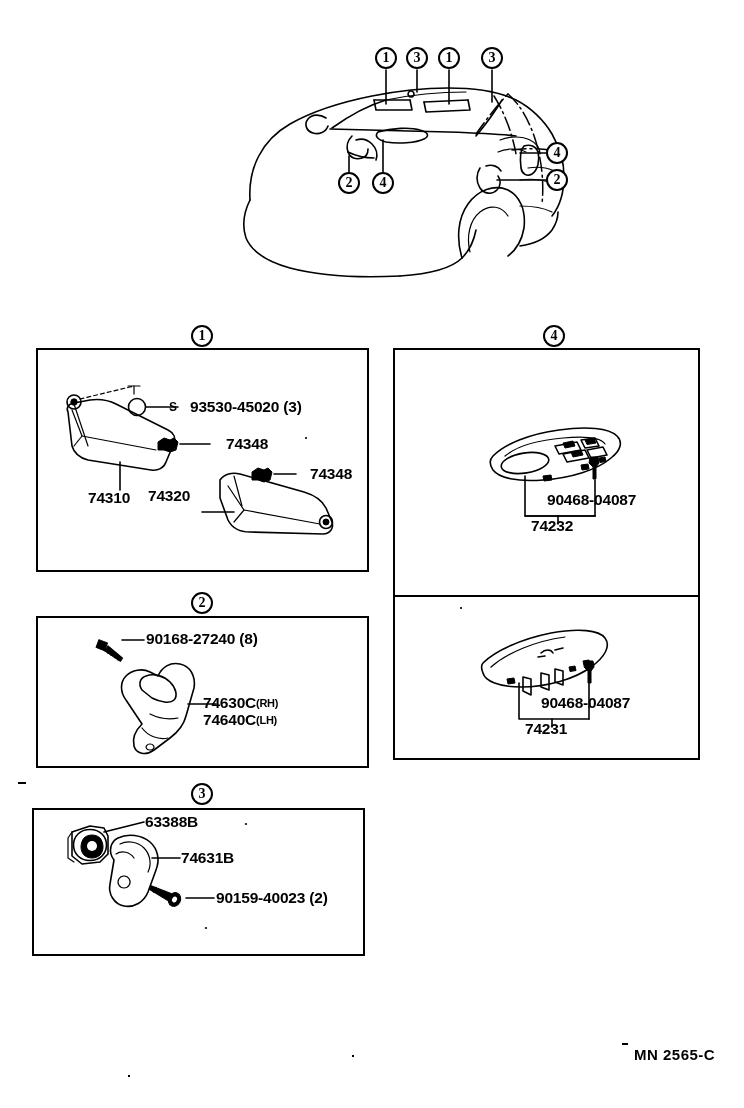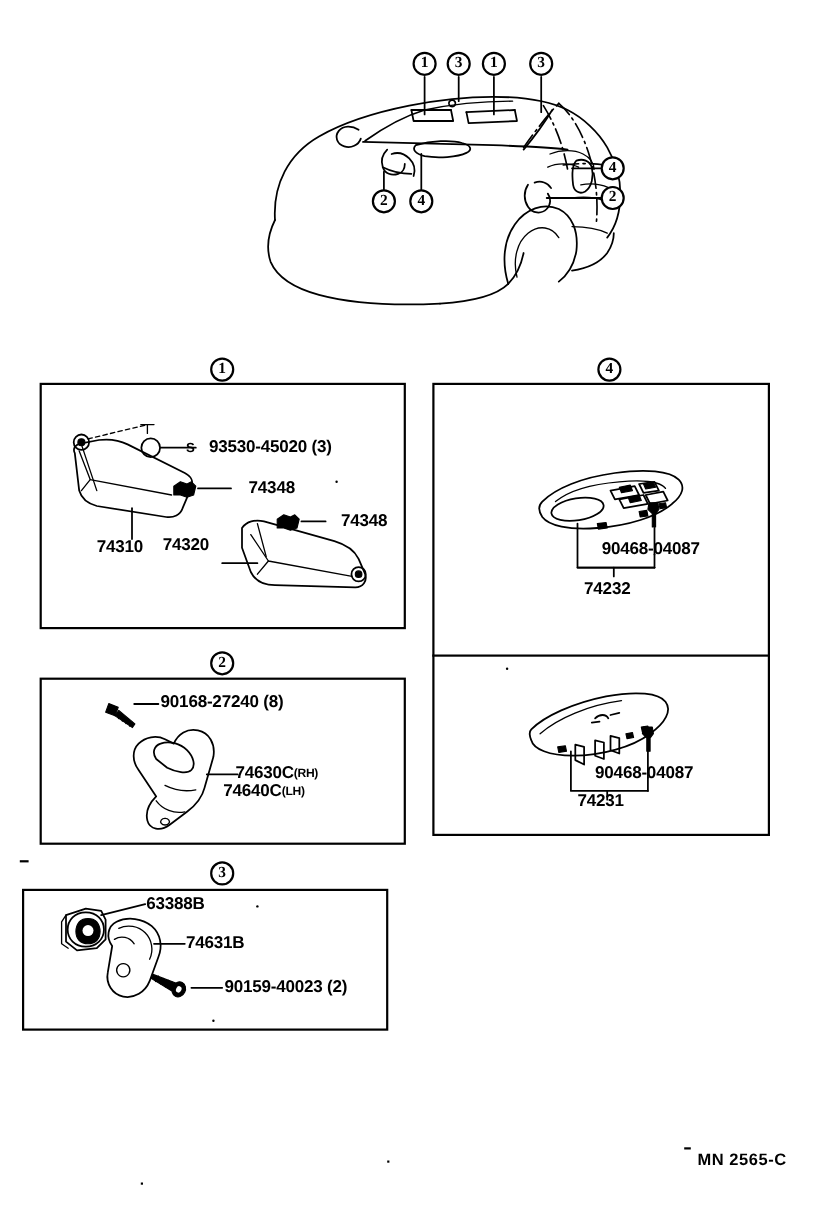--- a/index.html
+++ b/index.html
@@ -311,31 +311,31 @@
 
       <path class="ink-thin" d="M112 126 a 4 3 0 1 0 0.1 0"></path>
 
       <line class="ink" x1="150" y1="86" x2="178" y2="86"></line>
     </svg>
 
     <span class="plabel" style="left:108px;top:12px;">
       <span>90168-27240</span>
       <span>(8)</span>
     </span>
-    <span class="plabel" style="left:176px;top:76px;">
+    <span class="plabel" style="left:165px;top:76px;">
       <span>74630C</span><span class="sfx">(RH)</span>
     </span>
     <span class="plabel" style="left:165px;top:93px;">
       <span>74640C</span><span class="sfx">(LH)</span>
     </span>
   </div>
 
   <div class="marker" style="left:191px;top:783px;">3</div>
 
-  <div class="panel" style="left:20px;top:808px;width:333px;height:129px;">
+  <div class="panel" style="left:32px;top:808px;width:333px;height:148px;">
 
     <svg width="329" height="125" viewBox="0 0 329 125" aria-hidden="true">
 
       <path class="ink" d="M38 22
             L 56 16 L 70 18 L 74 26
             L 74 44 L 66 52 L 48 54 L 38 46 Z"></path>
       <path class="ink" d="M44 24 C 50 18, 62 18, 68 24 C 74 30, 74 40, 68 46 C 62 52, 50 52, 44 46 C 38 40, 38 30, 44 24 Z"></path>
       <path class="ink-fill" d="M50 28 C 54 24, 62 24, 66 28 C 70 33, 70 41, 66 45 C 62 49, 54 49, 50 45 C 46 41, 46 33, 50 28 Z"></path>
       <circle cx="58" cy="36" r="5" fill="#fff"></circle>
       <path class="ink-thin" d="M38 22 L 34 28 L 34 48 L 40 52"></path>
@@ -415,21 +415,21 @@
         <path class="ink" d="M130 126 L 130 166 L 200 166"></path>
         <line class="ink" x1="200" y1="154" x2="200" y2="166"></line>
 
         <line class="ink" x1="130" y1="166" x2="200" y2="166"></line>
         <line class="ink" x1="163" y1="166" x2="163" y2="174"></line>
 
         <circle cx="66" cy="258" r="1.1" fill="#000"></circle>
       </svg>
 
       <span class="plabel" style="left:152px;top:141px;">90468-04087</span>
-      <span class="plabel" style="left:136px;top:177px;">74232</span>
+      <span class="plabel" style="left:136px;top:167px;">74232</span>
     </div>
 
     <div class="abs" style="left:0;top:247px;width:303px;height:161px;">
       <svg width="303" height="161" viewBox="0 0 303 161" aria-hidden="true">
 
         <path class="ink" d="M88 66
               C 100 54, 126 42, 156 36
               C 184 31, 204 33, 210 41
               C 216 49, 210 60, 196 70
               C 180 82, 152 90, 126 90

